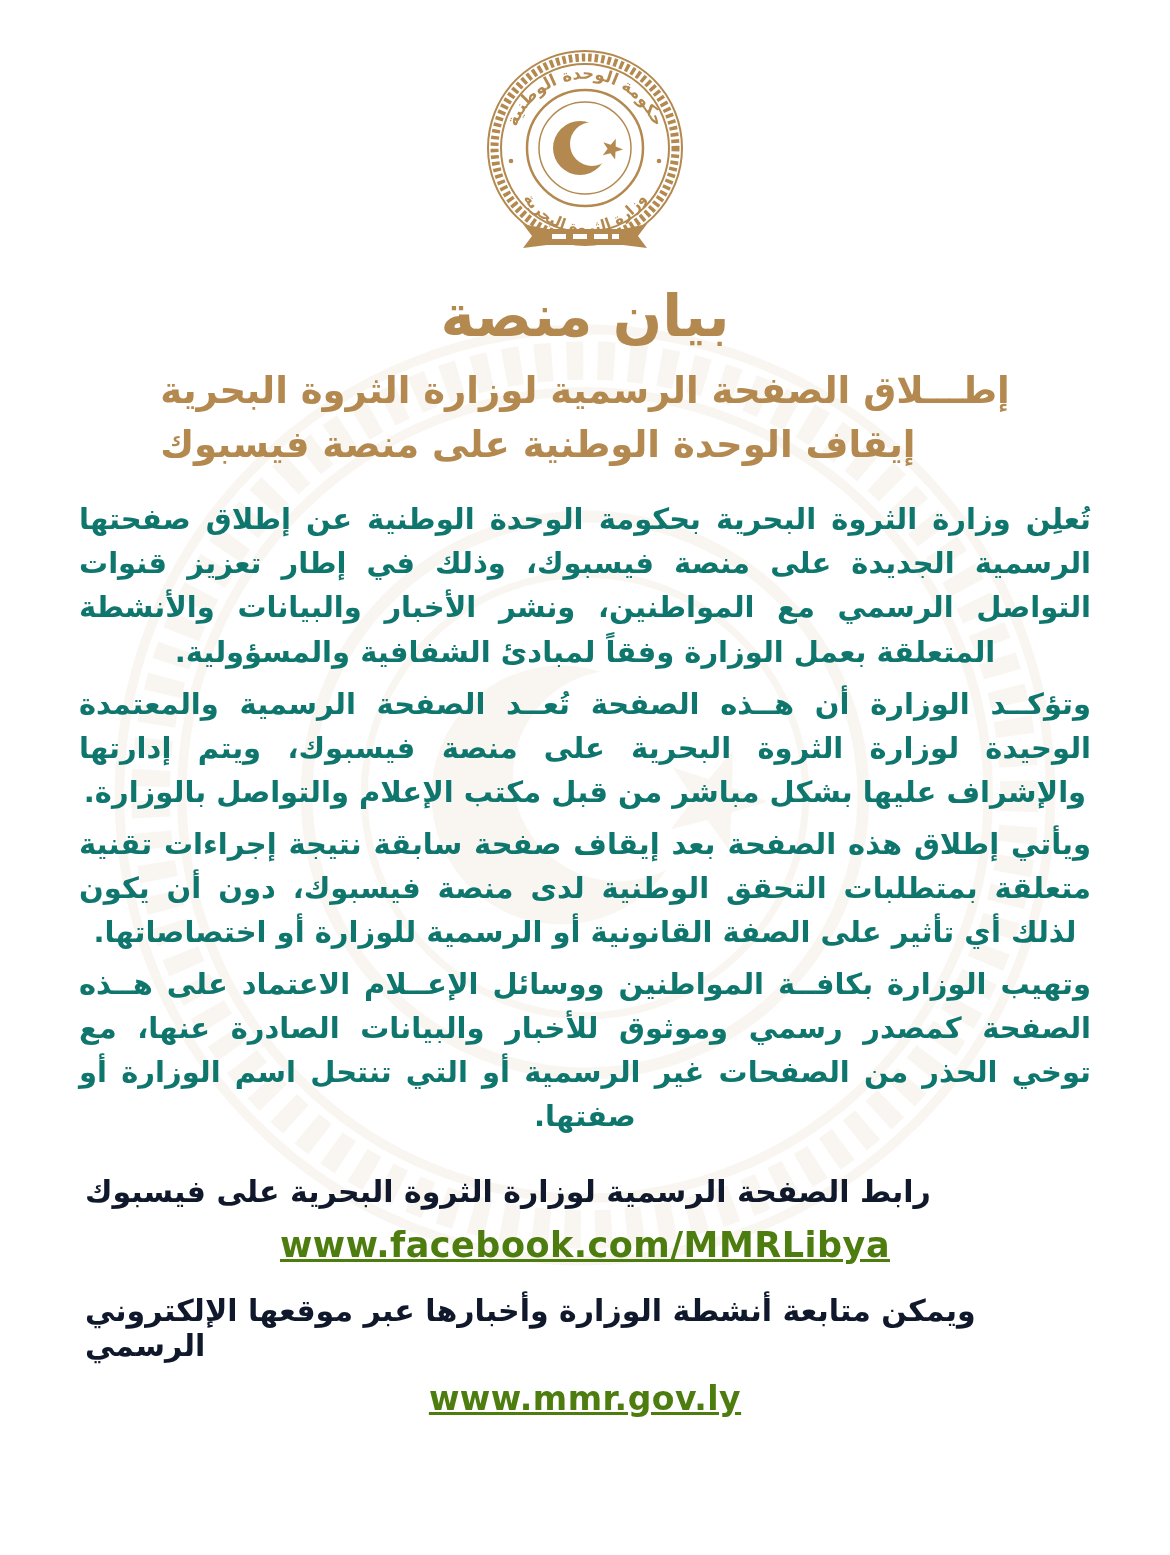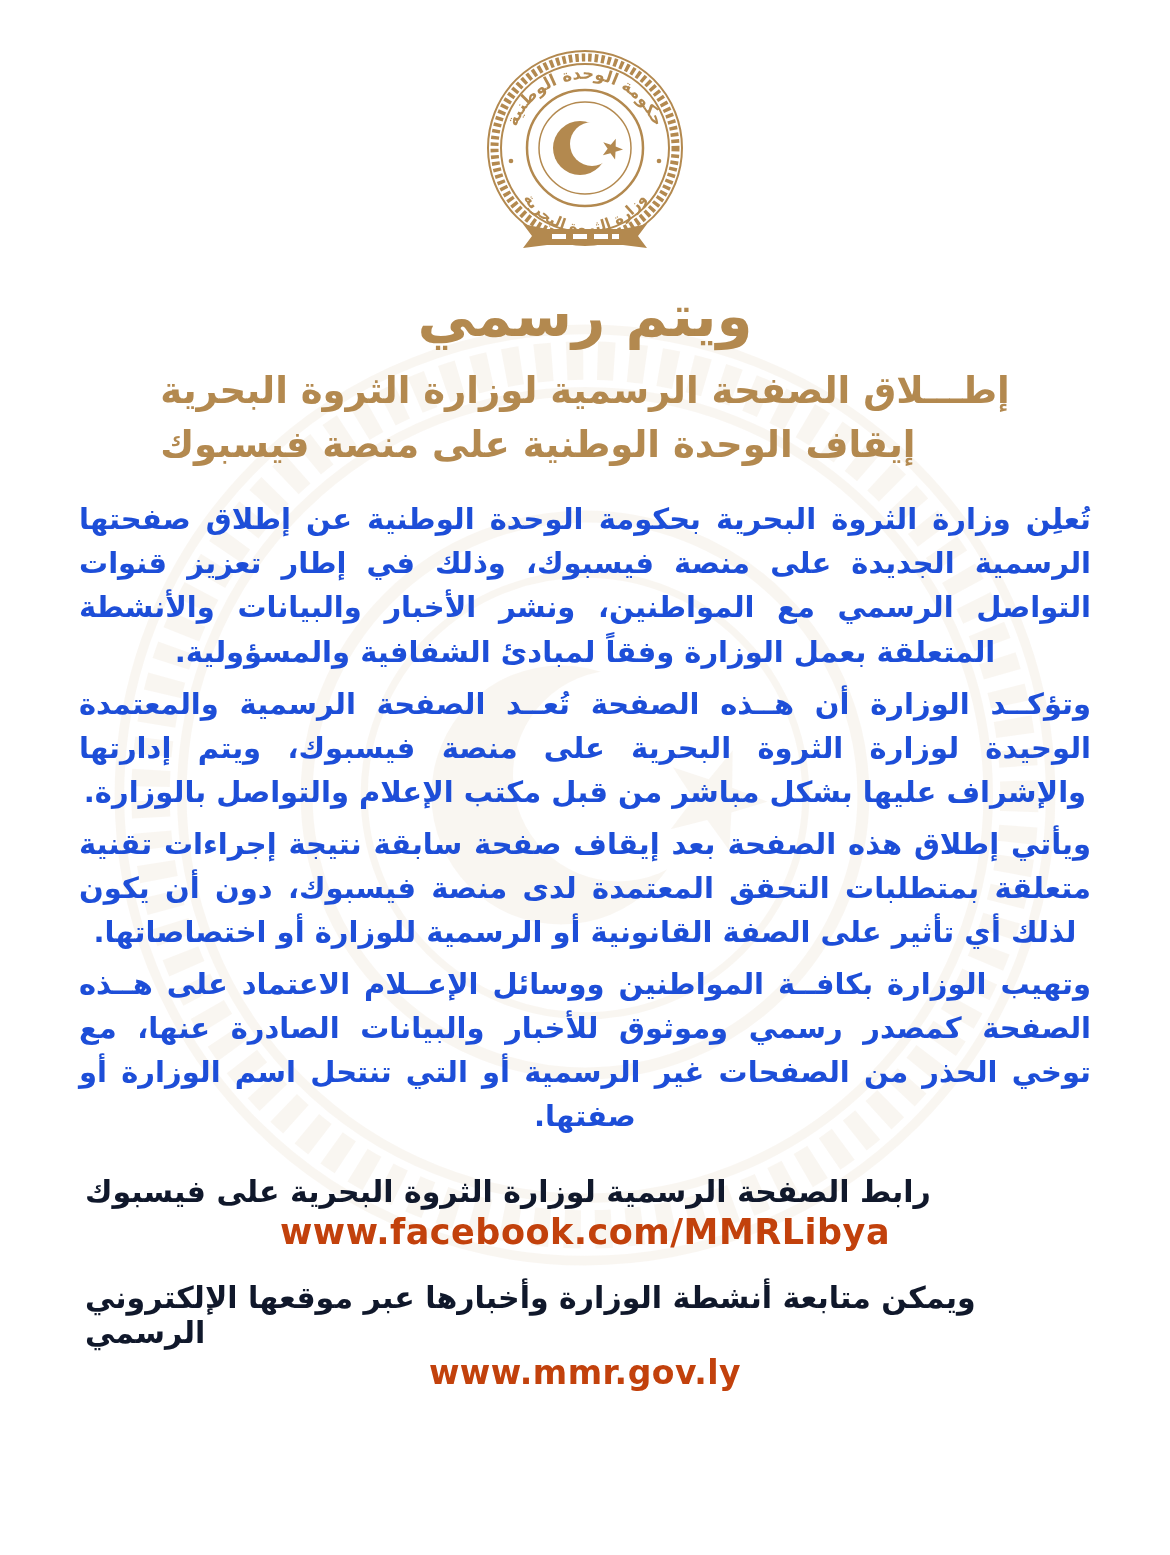--- a/index.html
+++ b/index.html
@@ -40,44 +40,45 @@
     font-weight:bold;
     text-align:left;
     line-height:1.45;
     margin-top:14px;
     direction:rtl;
   }
   .body-text{
     width:1012px;
     margin-top:26px;
     direction:rtl;
-    color:#1d4ed8;
+    color:#0f766e;
     font-size:29px;
     font-weight:bold;
     line-height:1.52;
     text-align:justify;
     text-align-last:center;
   }
   .body-text p{margin:0 0 8px 0;}
   .link-label{
     margin-top:28px;
     color:#10182b;
     font-size:30px;
     font-weight:bold;
     direction:rtl;
     text-align:left;
     width:1000px;
   }
   .url{
-    color:#c2410c;
+    color:#4d7c0f;
     font-size:35px;
     font-weight:bold;
-    margin-top:3px;
+    margin-top:16px;
     letter-spacing:0.5px;
     direction:ltr;
+    text-decoration:underline;
   }
   .url2{font-size:33px;}
   .site-label{}
   .footer{
     margin-top:28px;
     color:#ba9156;
     font-size:28px;
     font-weight:bold;
     text-align:center;
     line-height:1.5;
@@ -136,31 +137,31 @@
       <polygon fill="#b3894f" points="38,176 62,181 62,197 38,200 47,188"></polygon>
       <polygon fill="#b3894f" points="162,176 138,181 138,197 162,200 153,188"></polygon>
       <rect x="60" y="181" width="80" height="16" fill="#b3894f"></rect>
       <rect x="67" y="186" width="14" height="5" fill="#ffffff"></rect>
       <rect x="88" y="186" width="14" height="5" fill="#ffffff"></rect>
       <rect x="109" y="186" width="14" height="5" fill="#ffffff"></rect>
       <rect x="127" y="186" width="7" height="5" fill="#ffffff"></rect>
     </g>
   </svg>
 
-  <div class="title">ويتم رسمي</div>
+  <div class="title">بيان منصة</div>
 
   <div class="subtitle">
     <div>إطـــلاق الصفحة الرسمية لوزارة الثروة البحرية</div>
     <div>إيقاف الوحدة الوطنية على منصة فيسبوك</div>
   </div>
 
   <div class="body-text">
     <p>تُعلِن وزارة الثروة البحرية بحكومة الوحدة الوطنية عن إطلاق صفحتها الرسمية الجديدة على منصة فيسبوك، وذلك في إطار تعزيز قنوات التواصل الرسمي مع المواطنين، ونشر الأخبار والبيانات والأنشطة المتعلقة بعمل الوزارة وفقاً لمبادئ الشفافية والمسؤولية.</p>
     <p>وتؤكــد الوزارة أن هــذه الصفحة تُعــد الصفحة الرسمية والمعتمدة الوحيدة لوزارة الثروة البحرية على منصة فيسبوك، ويتم إدارتها والإشراف عليها بشكل مباشر من قبل مكتب الإعلام والتواصل بالوزارة.</p>
-    <p>ويأتي إطلاق هذه الصفحة بعد إيقاف صفحة سابقة نتيجة إجراءات تقنية متعلقة بمتطلبات التحقق المعتمدة لدى منصة فيسبوك، دون أن يكون لذلك أي تأثير على الصفة القانونية أو الرسمية للوزارة أو اختصاصاتها.</p>
+    <p>ويأتي إطلاق هذه الصفحة بعد إيقاف صفحة سابقة نتيجة إجراءات تقنية متعلقة بمتطلبات التحقق الوطنية لدى منصة فيسبوك، دون أن يكون لذلك أي تأثير على الصفة القانونية أو الرسمية للوزارة أو اختصاصاتها.</p>
     <p>وتهيب الوزارة بكافــة المواطنين ووسائل الإعــلام الاعتماد على هــذه الصفحة كمصدر رسمي وموثوق للأخبار والبيانات الصادرة عنها، مع توخي الحذر من الصفحات غير الرسمية أو التي تنتحل اسم الوزارة أو صفتها.</p>
   </div>
 
   <div class="link-label">رابط الصفحة الرسمية لوزارة الثروة البحرية على فيسبوك</div>
   <div class="url">www.facebook.com/MMRLibya</div>
 
   <div class="link-label site-label">ويمكن متابعة أنشطة الوزارة وأخبارها عبر موقعها الإلكتروني الرسمي</div>
   <div class="url url2">www.mmr.gov.ly</div>
 
 

